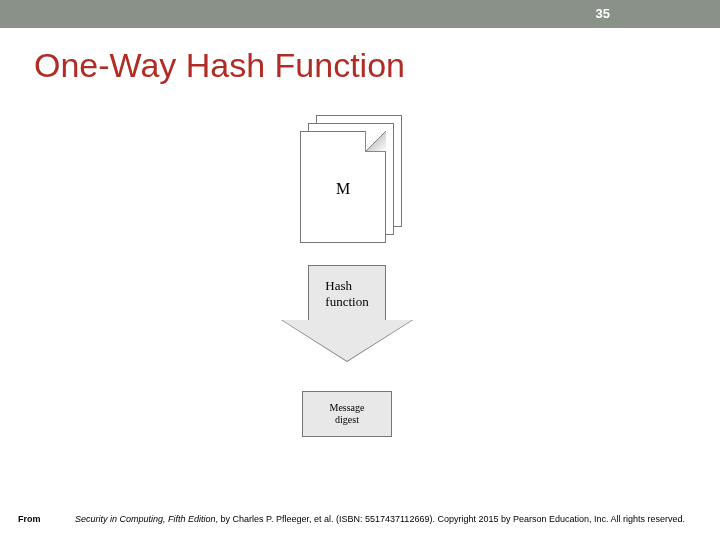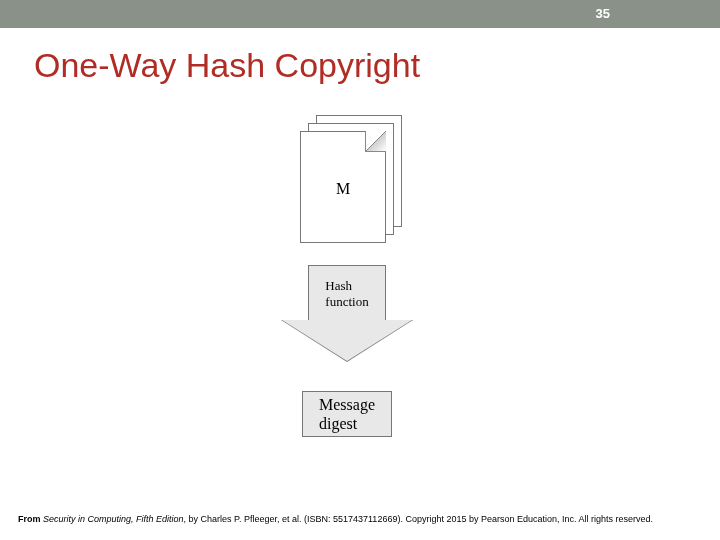--- a/index.html
+++ b/index.html
@@ -168,45 +168,46 @@
     width: 90px;
     height: 46px;
     background: #e8e8e8;
     border: 1px solid #777;
     display: flex;
     align-items: center;
     justify-content: center;
   }
   .output-label {
     font-family: "Times New Roman", serif;
-    font-size: 16px;
+    font-size: 10px;
+    text-align: center;
     line-height: 1.2;
     color: #000;
     white-space: pre-line;
   }
   .footer {
     position: absolute;
     bottom: 16px;
     left: 18px;
     right: 18px;
     font-size: 9px;
     color: #000;
     font-family: Arial, sans-serif;
   }
   .footer .pre { font-style: normal; font-weight: bold; }
-  .footer .book { font-style: italic; }
+  .footer .book { font-style: italic; margin-left: 32px; }
 </style>
 </head>
 <body>
 
 <div class="topbar">
   <div class="slide-number">35</div>
 </div>
 
-<h1 class="title">One-Way Hash Copyright</h1>
+<h1 class="title">One-Way Hash Function</h1>
 
 <div class="diagram">
 
   <div class="page page3"></div>
   <div class="page page2"></div>
   <div class="page page1">
     <div class="corner-mask"></div>
     <div class="fold"></div>
     <div class="fold-line"></div>
     <div class="page-label">M</div>

